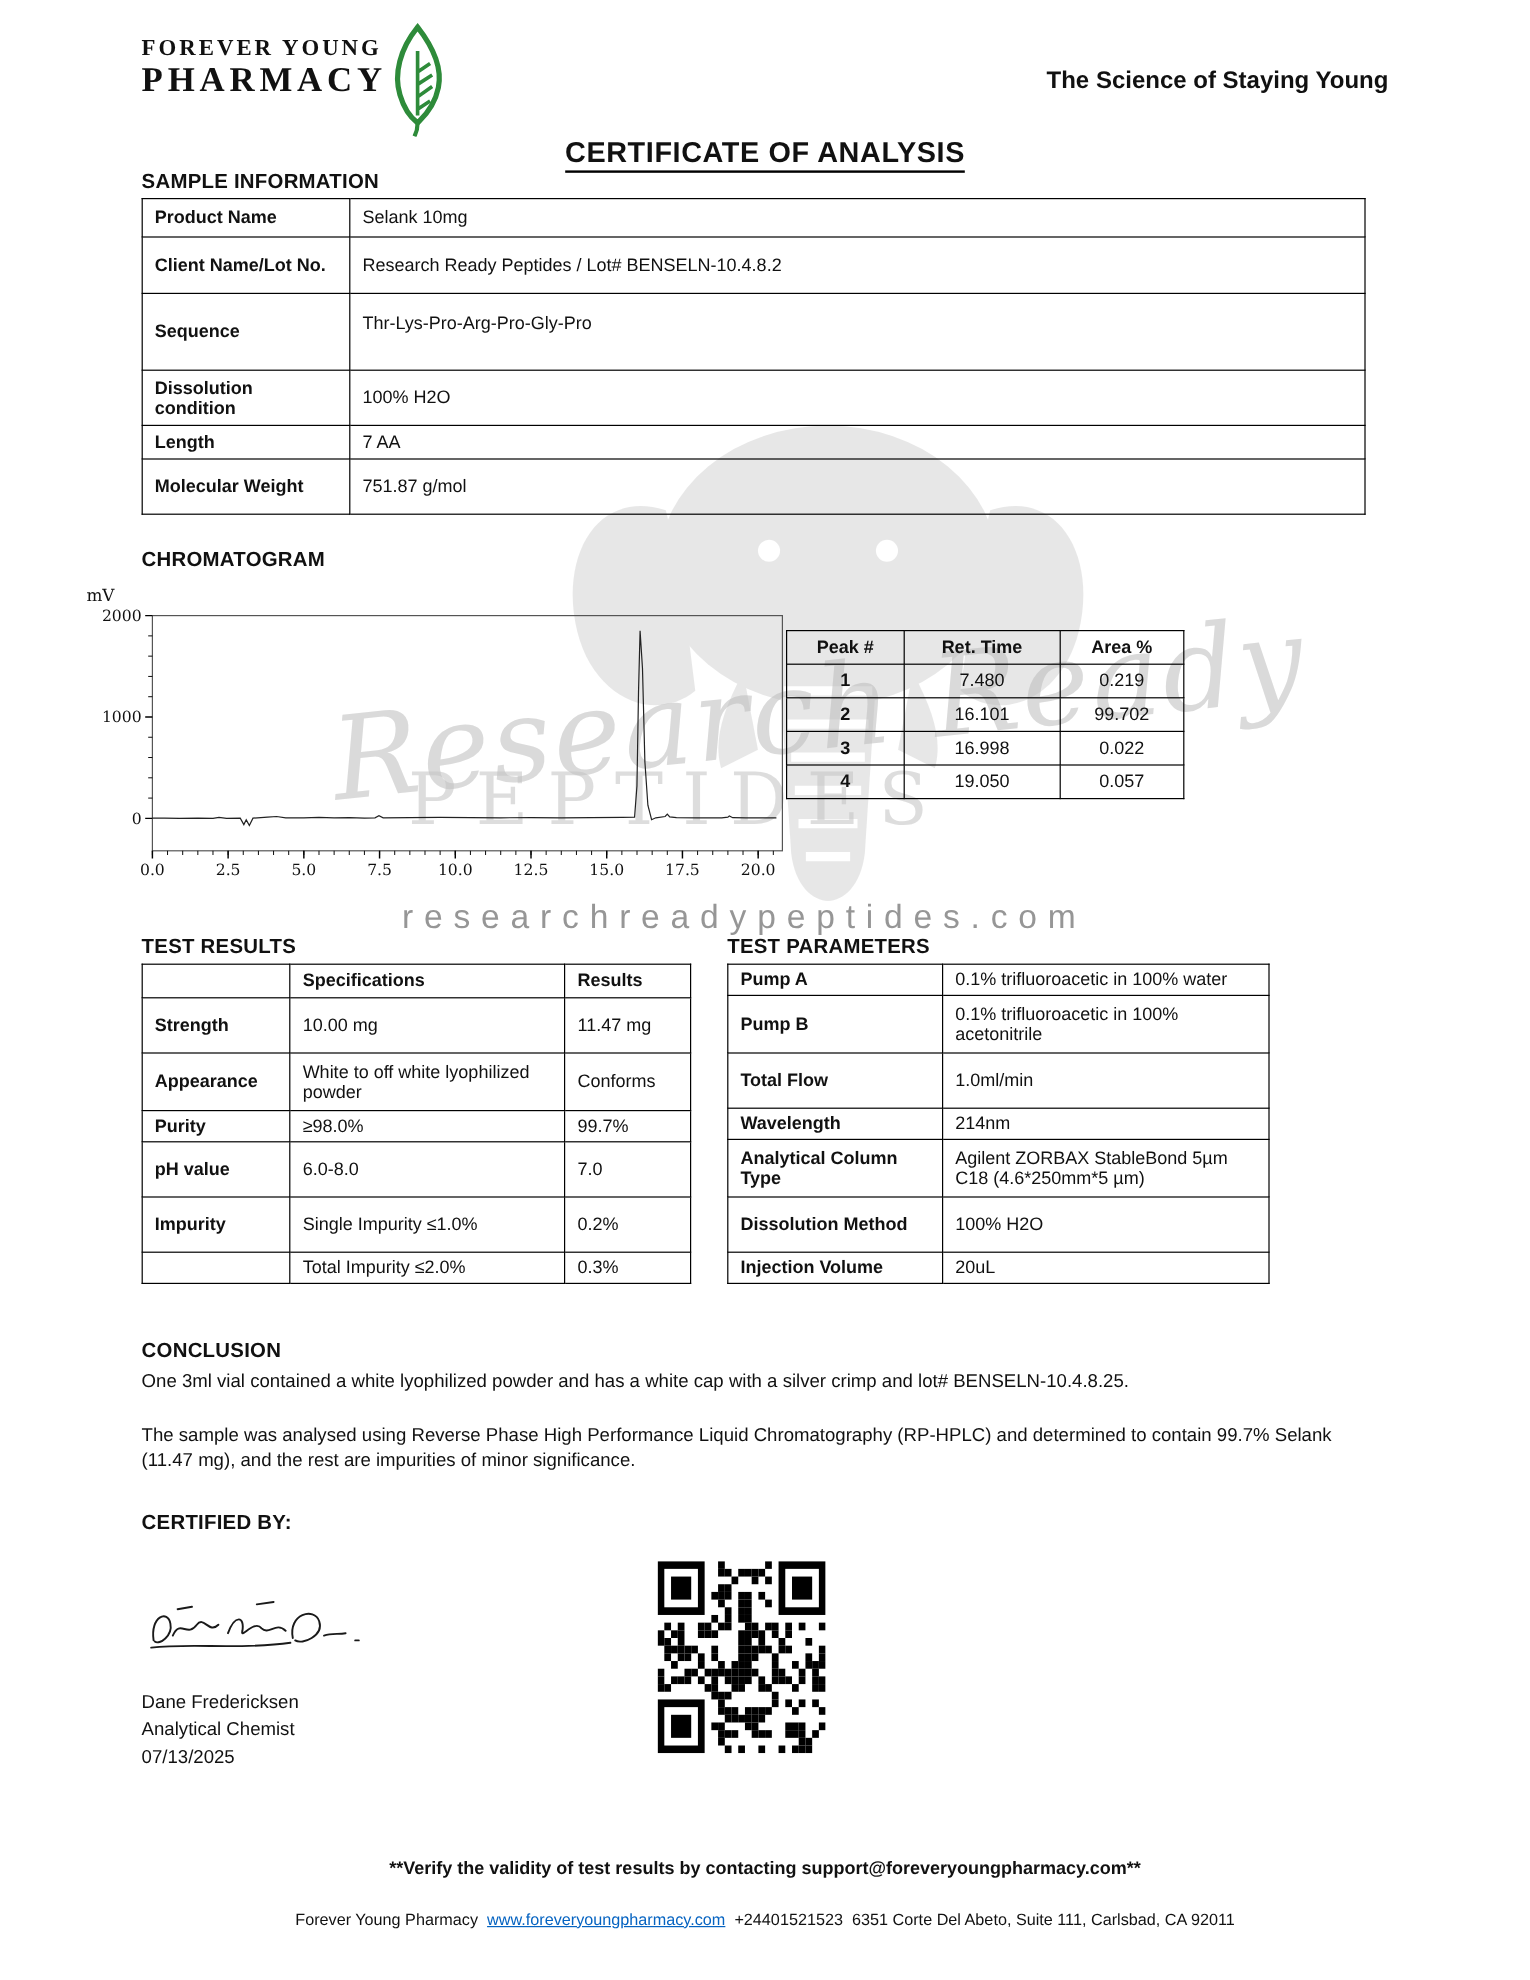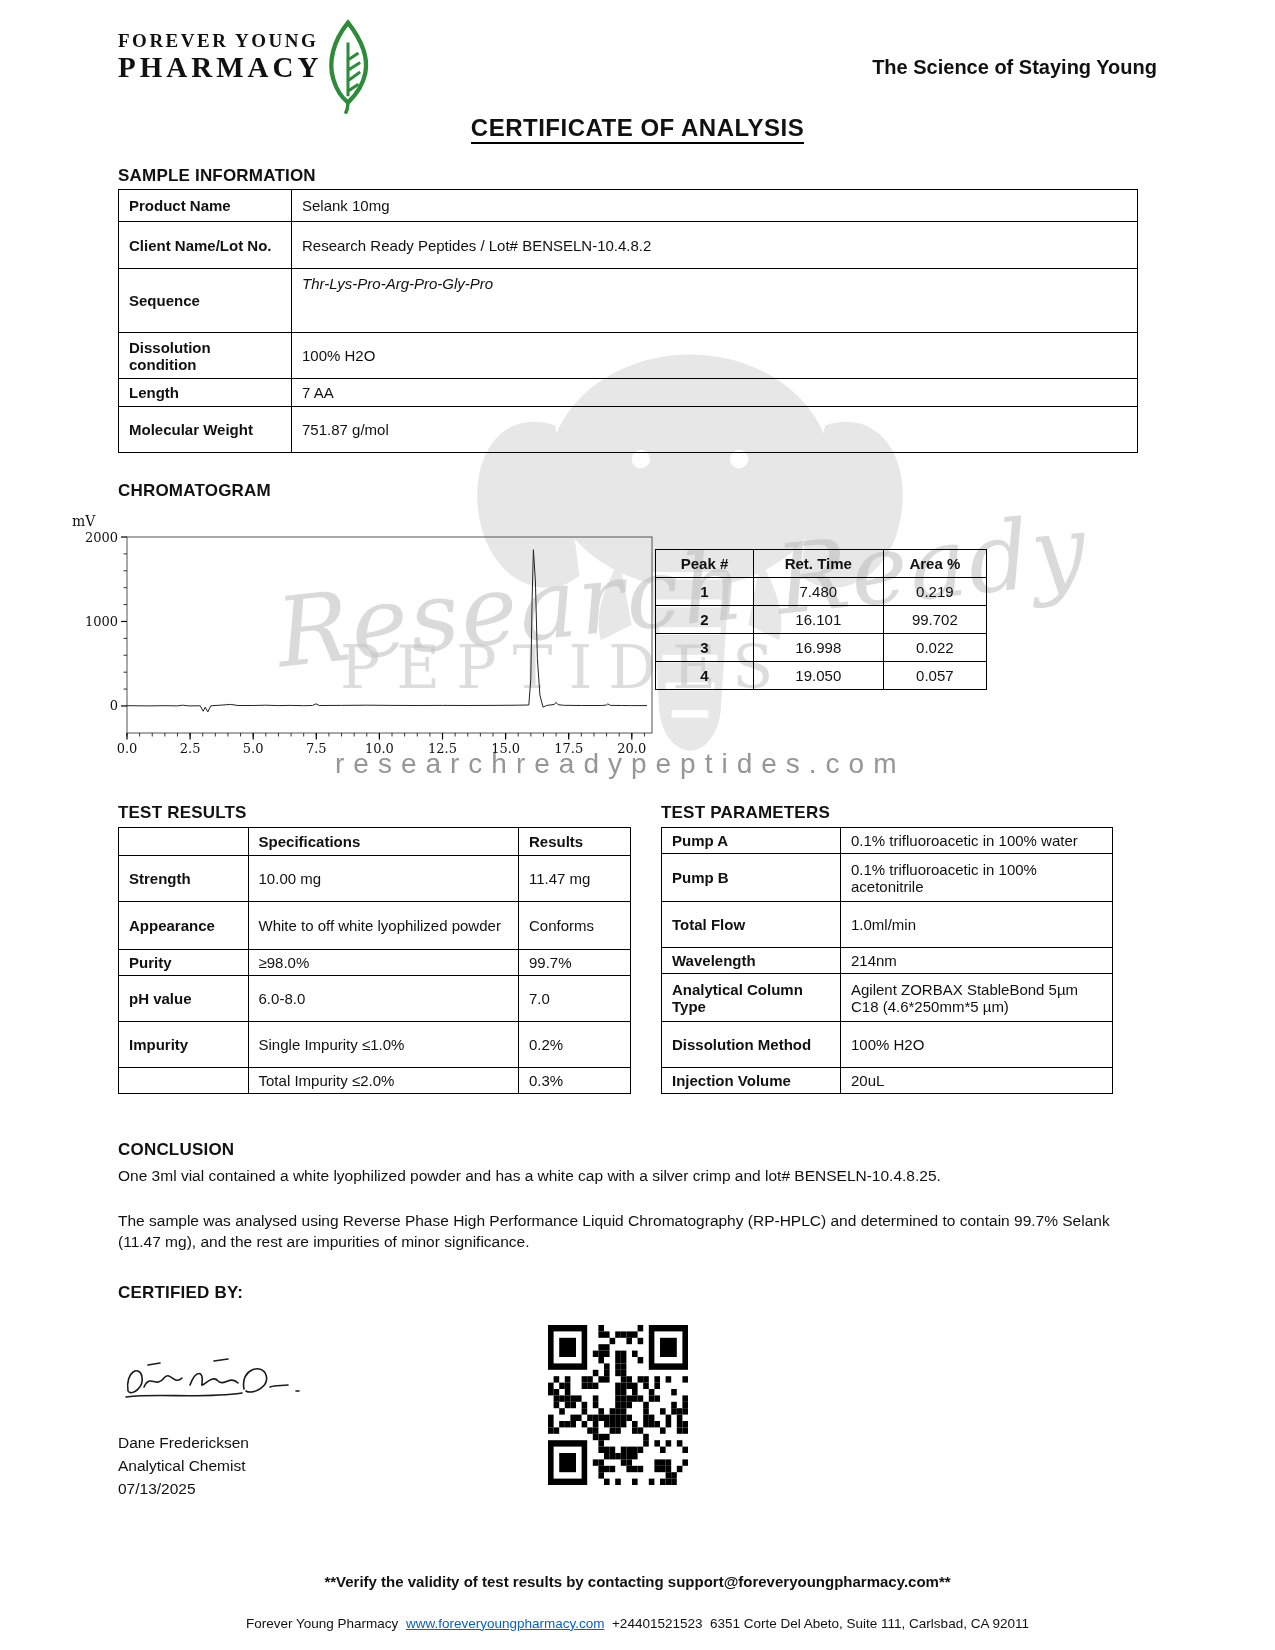--- a/index.html
+++ b/index.html
@@ -31,21 +31,21 @@
   .lblcell{font-weight:bold;}
   .si-table{width:1020px;margin-top:3px;}
   .si-table .lblcell{width:152px;}
   
   .chromo-wrap{position:relative;height:248px;margin-top:24px;}
   .mv-label{position:absolute;left:-46px;top:-12px;font-family:"DejaVu Serif",serif;font-size:14px;}
   .peak-table{position:absolute;left:537px;top:24px;width:332px;}
   .peak-table td{text-align:center;padding:2px 6px;height:23px;}
   
   .two-col{display:flex;gap:30px;margin-top:30px;}
-  .tr-table{width:513px;margin-top:4px;}
+  .tr-table{width:458px;margin-top:4px;}
   .tp-table{width:452px;margin-top:4px;}
   .tr-table td.c1{width:112px;} .tr-table td.c2{width:272px;} .tr-table td.c3{width:95px;}
   .tp-table td.c1{width:158px;font-weight:bold;} 
   
   .conc{margin-top:46px;}
   .conc p{font-size:15.5px;margin:6px 0 0 0;line-height:1.35;}
   .conc .p2{margin-top:24px;max-width:1035px;}
   .cert-h{margin-top:30px;}
   .cert-row{position:relative;height:212px;}
   .sig{position:absolute;left:2px;top:42px;}
@@ -100,34 +100,34 @@
           <path d="M30,28 L30,90 M30,48 L42,40 M30,60 L44,51 M30,72 L44,62 M30,84 L42,76" fill="none" stroke="#2e8b3a" stroke-width="3.5"></path>
         </svg>
       </div>
       <div class="tagline">The Science of Staying Young</div>
     </div>
 
     <div class="doc-title">
       <span>CERTIFICATE OF ANALYSIS</span>
     </div>
 
-    <div class="sec-h" style="margin-top:24px;">SAMPLE INFORMATION</div>
+    <div class="sec-h" style="margin-top:0;">SAMPLE INFORMATION</div>
     <table class="si-table">
       <tbody>
         <tr style="height:32px;">
           <td class="lblcell">Product Name</td>
           <td>Selank 10mg</td>
         </tr>
         <tr style="height:47px;">
           <td class="lblcell">Client Name/Lot No.</td>
           <td>Research Ready Peptides / Lot# BENSELN-10.4.8.2</td>
         </tr>
         <tr style="height:64px;">
           <td class="lblcell">Sequence</td>
-          <td style="vertical-align:top;padding-top:6px;font-style:italic;">Thr-Lys-Pro-Arg-Pro-Gly-Pro</td>
+          <td style="vertical-align:top;padding-top:16px;">Thr-Lys-Pro-Arg-Pro-Gly-Pro</td>
         </tr>
         <tr style="height:46px;">
           <td class="lblcell">Dissolution condition</td>
           <td>100% H2O</td>
         </tr>
         <tr style="height:28px;">
           <td class="lblcell">Length</td>
           <td>7 AA</td>
         </tr>
         <tr style="height:46px;margin-top:18px;">

